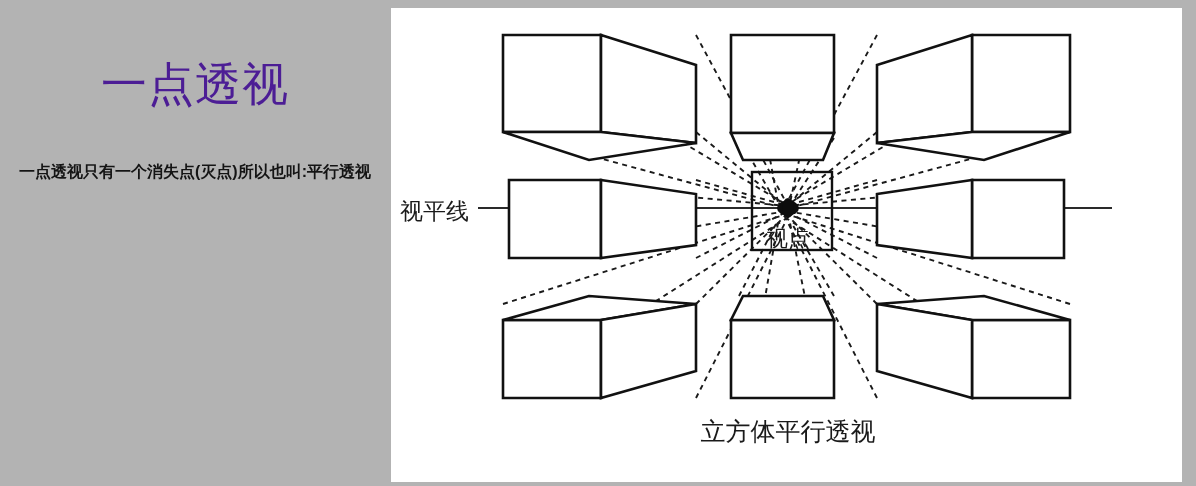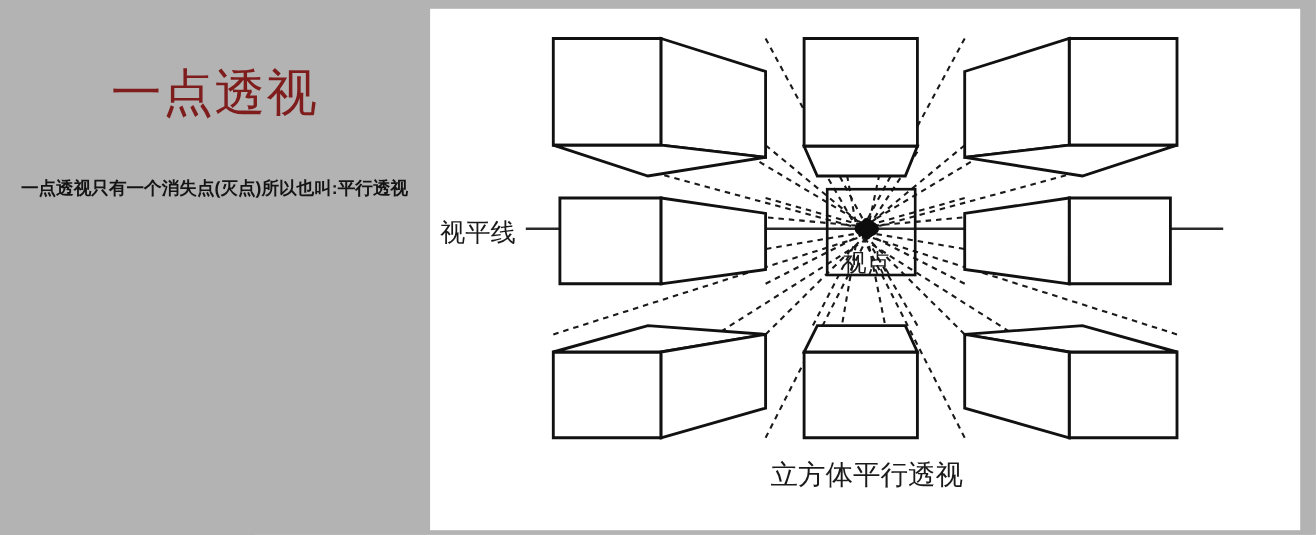--- a/index.html
+++ b/index.html
@@ -30,21 +30,21 @@
     height: 486px;
   }
   #slide-title {
     position: absolute;
     left: 0;
     top: 60px;
     width: 390px;
     text-align: center;
     font-size: 46px;
     line-height: 1.08;
-    color: #7f1d1d;
+    color: #4c1d95;
     letter-spacing: 1px;
     font-weight: 400;
   }
   #slide-subtitle {
     position: absolute;
     left: 0;
     top: 160px;
     width: 390px;
     text-align: center;
     font-size: 16px;

